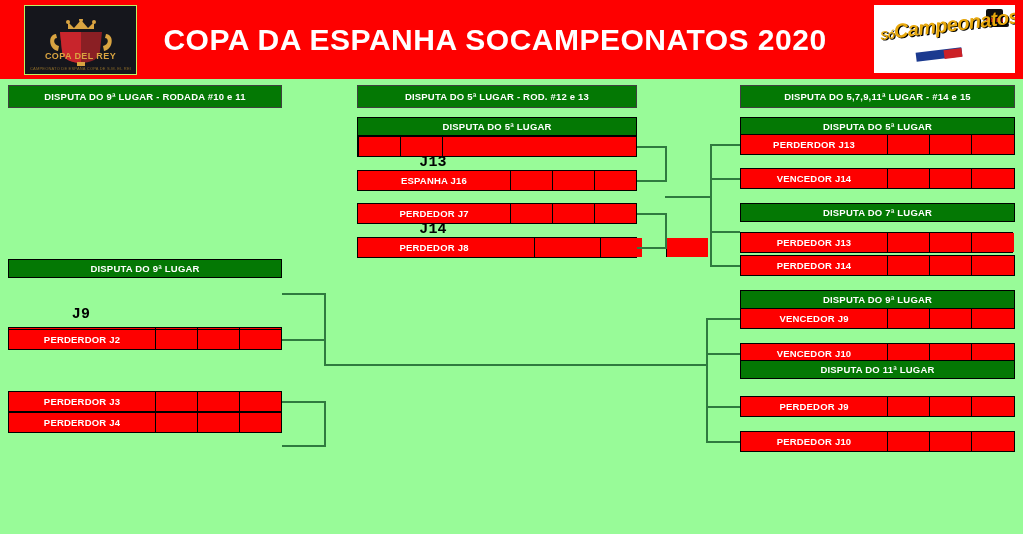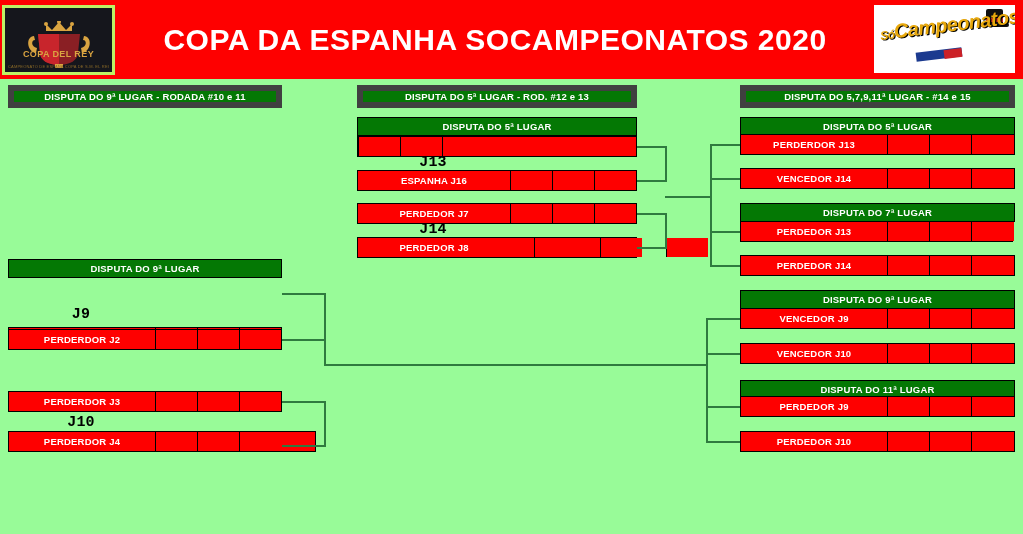--- a/index.html
+++ b/index.html
@@ -36,24 +36,24 @@
     font-size: 30px;
     font-weight: bold;
     letter-spacing: 0.5px;
     text-align: center;
     font-family: "Liberation Sans", sans-serif;
   }
 
   
   .logo-left {
     position: absolute;
-    left: 2px; top: 5px;
+    left: 24px; top: 5px;
     width: 113px; height: 70px;
     background: #15161c;
-    border: 3px solid #bef264;
+    border: 1px solid #bef264;
     box-sizing: border-box;
     overflow: hidden;
   }
   .logo-left .crest-label {
     position: absolute;
     left: 0; bottom: 13px;
     width: 100%;
     text-align: center;
     color: #d9a441;
     font-size: 9px;
@@ -133,21 +133,21 @@
     left: 70px; top: 44px;
     width: 18px; height: 9px;
     background: #cc2026;
     transform: rotate(-7deg);
   }
 
   
   .section-banner {
     position: absolute;
     background: #047804;
-    border: 6px solid #404040;
+    border: 1px solid #404040;
     box-sizing: border-box;
     color: #ffffff;
     font-size: 9.5px;
     font-weight: bold;
     display: flex;
     align-items: center;
     justify-content: center;
     letter-spacing: 0.2px;
     text-align: center;
   }
@@ -323,21 +323,21 @@
     <div class="score-cell" style="width:42px;"></div>
   </div>
 
   <div class="team-row" style="left:8px; top:391px; width:274px;">
     <div class="team-name" style="width:146px;">PERDERDOR J3</div>
     <div class="score-cell" style="width:42px;"></div>
     <div class="score-cell" style="width:42px;"></div>
     <div class="score-cell" style="width:42px;"></div>
   </div>
   <div class="match-id" style="left:8px; top:413px; width:146px; height:19px;">J10</div>
-  <div class="team-row" style="left:8px; top:431px; width:308px;">
+  <div class="team-row" style="left:8px; top:412px; width:274px;">
     <div class="team-name" style="width:146px;">PERDERDOR J4</div>
     <div class="score-cell" style="width:42px;"></div>
     <div class="score-cell" style="width:42px;"></div>
     <div class="score-cell" style="width:42px;"></div>
   </div>
 
   <div class="line-h" style="left:282px; top:293px; width:44px;"></div>
   <div class="line-h" style="left:282px; top:339px; width:44px;"></div>
   <div class="line-v" style="left:324px; top:293px; height:48px;"></div>
   <div class="line-h" style="left:282px; top:401px; width:44px;"></div>
@@ -354,21 +354,21 @@
     <div class="score-cell" style="width:43px;"></div>
   </div>
   <div class="team-row" style="left:740px; top:168px; width:275px;">
     <div class="team-name" style="width:146px;">VENCEDOR J14</div>
     <div class="score-cell" style="width:42px;"></div>
     <div class="score-cell" style="width:42px;"></div>
     <div class="score-cell" style="width:43px;"></div>
   </div>
 
   <div class="group-title" style="left:740px; top:203px; width:275px; height:19px;">DISPUTA DO 7ª LUGAR</div>
-  <div class="team-row" style="left:740px; top:221px; width:273px;">
+  <div class="team-row" style="left:740px; top:232px; width:273px;">
     <div class="team-name" style="width:146px;">PERDEDOR J13</div>
     <div class="score-cell" style="width:42px;"></div>
     <div class="score-cell" style="width:42px;"></div>
     <div class="score-cell" style="width:43px;"></div>
   </div>
   <div class="team-row" style="left:740px; top:255px; width:275px;">
     <div class="team-name" style="width:146px;">PERDEDOR J14</div>
     <div class="score-cell" style="width:42px;"></div>
     <div class="score-cell" style="width:42px;"></div>
     <div class="score-cell" style="width:43px;"></div>
@@ -381,21 +381,21 @@
     <div class="score-cell" style="width:42px;"></div>
     <div class="score-cell" style="width:43px;"></div>
   </div>
   <div class="team-row" style="left:740px; top:343px; width:275px;">
     <div class="team-name" style="width:146px;text-align:center;">VENCEDOR J10</div>
     <div class="score-cell" style="width:42px;"></div>
     <div class="score-cell" style="width:42px;"></div>
     <div class="score-cell" style="width:43px;"></div>
   </div>
 
-  <div class="group-title" style="left:740px; top:360px; width:275px; height:19px;margin-top:20px;">DISPUTA DO 11ª LUGAR</div>
+  <div class="group-title" style="left:740px; top:360px; width:275px; height:19px;">DISPUTA DO 11ª LUGAR</div>
   <div class="team-row" style="left:740px; top:396px; width:275px;">
     <div class="team-name" style="width:146px;">PERDEDOR J9</div>
     <div class="score-cell" style="width:42px;"></div>
     <div class="score-cell" style="width:42px;"></div>
     <div class="score-cell" style="width:43px;"></div>
   </div>
   <div class="team-row" style="left:740px; top:431px; width:275px;">
     <div class="team-name" style="width:146px;">PERDEDOR J10</div>
     <div class="score-cell" style="width:42px;"></div>
     <div class="score-cell" style="width:42px;"></div>

